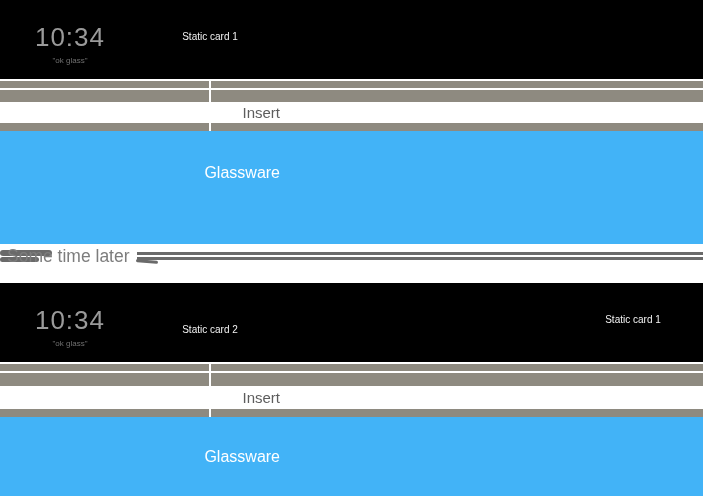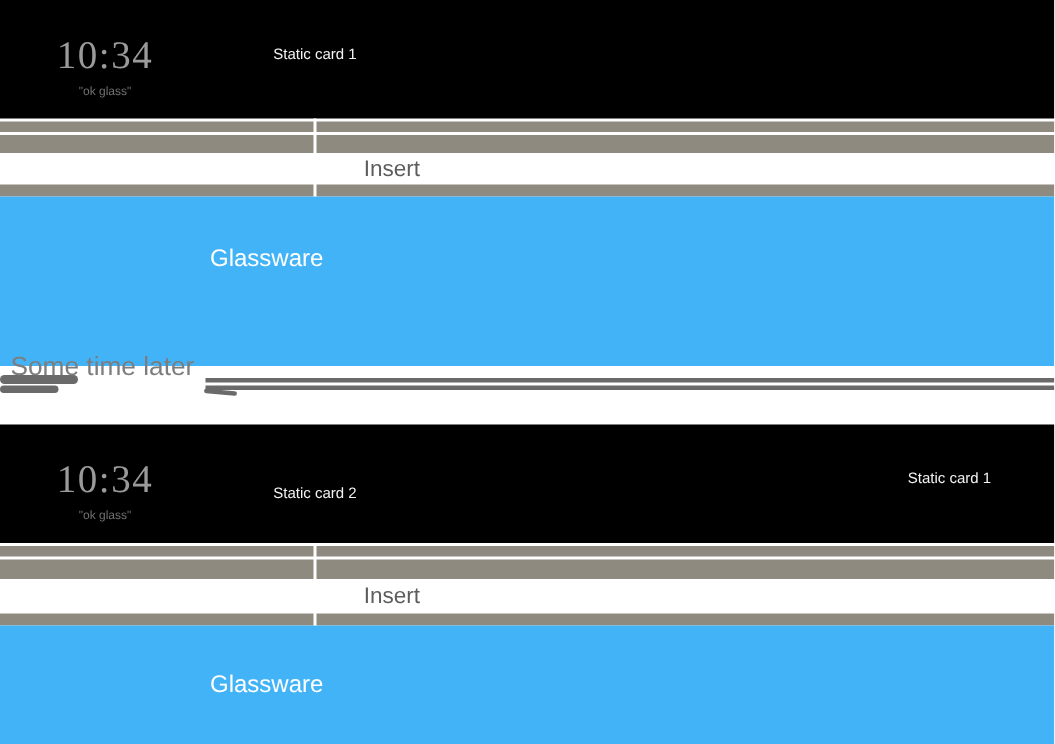--- a/index.html
+++ b/index.html
@@ -10,39 +10,39 @@
   }
   .abs{position:absolute;}
   .black-bar{left:0;width:703px;height:79px;background:var(--card_black,#000);}
   .gray-bar{left:0;width:703px;background:var(--timeline_gray,#8e8a80);}
   .blue-box{left:0;width:703px;background:var(--glassware_blue,#42b3f7);}
   .divider{width:2px;background:#ffffff;left:209px;}
   .clock-time{
     left:0;width:140px;text-align:center;
     font-size:26px;font-weight:200;letter-spacing:1px;
     color:var(--clock_gray,#9a9a9a);
-    font-family:Liberation Serif, serif;
+    font-family:Liberation Sans, sans-serif;
   }
   .clock-hint{
     left:0;width:140px;text-align:center;
     font-size:8px;color:var(--hint_gray,#707070);
   }
   .card-label{
     width:140px;text-align:center;font-size:10px;
     color:var(--card_label_white,#f2f2f2);
   }
   .insert-label{
     left:140px;width:140px;height:21px;line-height:21px;text-align:right;
     font-size:15px;color:var(--insert_text_gray,#5d5d5d);background:#ffffff;
   }
   .glassware-label{
-    left:140px;width:140px;text-align:left;font-size:16px;color:#ffffff;
+    left:140px;width:140px;text-align:right;font-size:16px;color:#ffffff;
   }
   .transition-label{
-    left:7px;top:234px;font-size:17.5px;
+    left:7px;top:246px;font-size:17.5px;
     color:var(--transition_text_gray,#7d7d7d);z-index:3;text-align:center;
   }
   .squiggle{background:var(--line_gray,#6a6a6a);z-index:1;}
   .tl-line{left:137px;width:566px;height:3px;background:var(--line_gray,#6a6a6a);z-index:2;}
 </style>
 </head>
 <body>
 
 <div class="stage">
 

